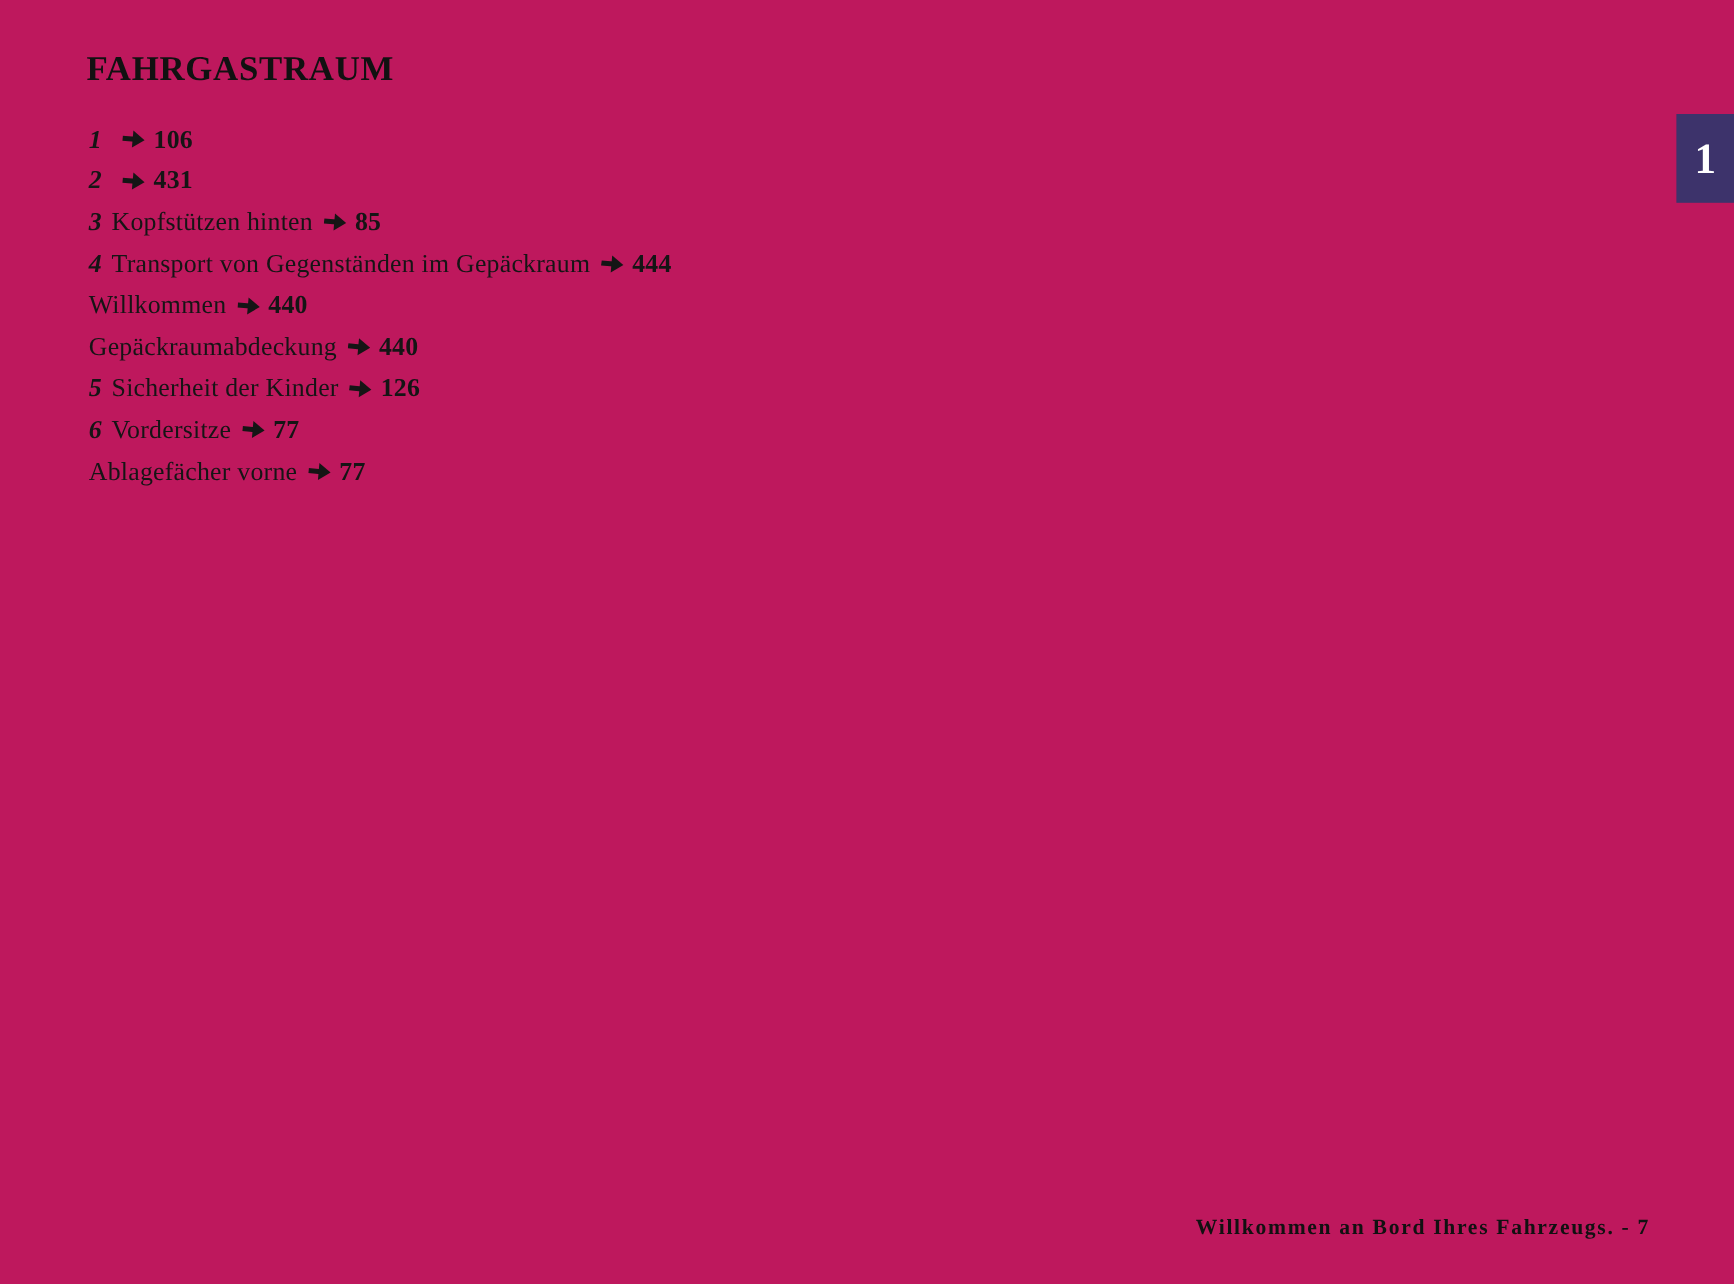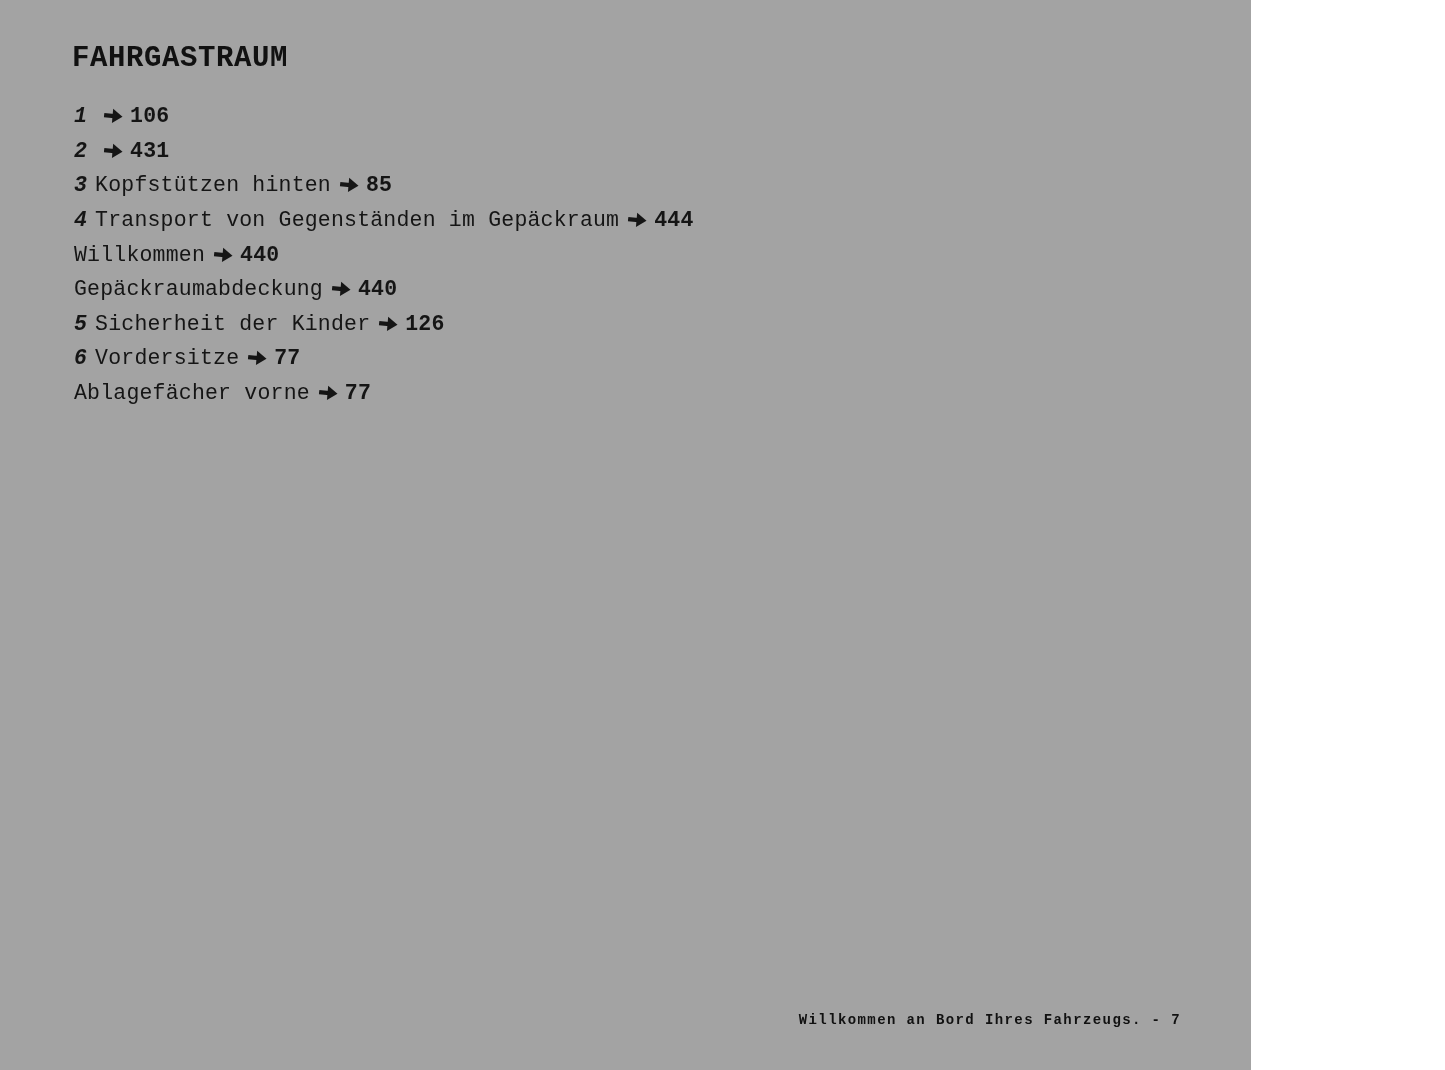--- a/index.html
+++ b/index.html
@@ -1,24 +1,24 @@
 <!DOCTYPE html>
 <html><head>
 <meta charset="utf-8">
 <style>
   html, body { margin: 0; padding: 0; }
   body { background: #ffffff; }
 
   .page {
     position: relative;
-    width: 1251px;
+    width: 1445px;
     height: 1070px;
-    background: #a3a3a3;
+    background: #be185d;
     overflow: hidden;
-    font-family: Liberation Mono, monospace;
+    font-family: Liberation Serif, serif;
     color: #151515;
   }
 
   .title {
     position: absolute;
     left: 72px;
     top: 42px;
     font-size: 29px;
     font-weight: 700;
     letter-spacing: 0.6px;
@@ -67,21 +67,21 @@
     align-items: center;
     justify-content: center;
     font-size: 36px;
     font-weight: 700;
   }
 
   .footer {
     position: absolute;
     right: 70px;
     top: 1012px;
-    font-size: 14px;
+    font-size: 18px;
     font-weight: 700;
     letter-spacing: 1.4px;
     color: #111111;
     white-space: nowrap;
   }
 </style>
 </head>
 <body>
 
 <div class="page">

